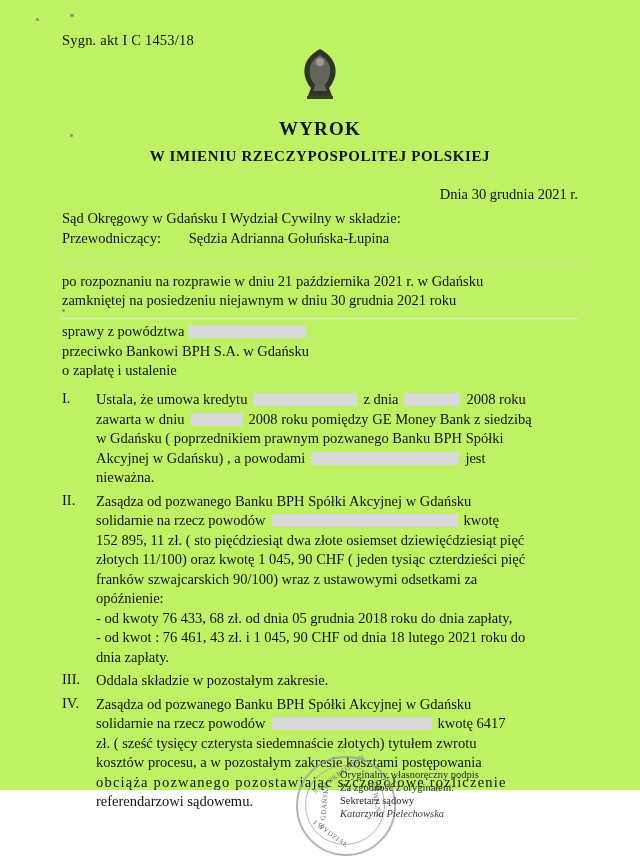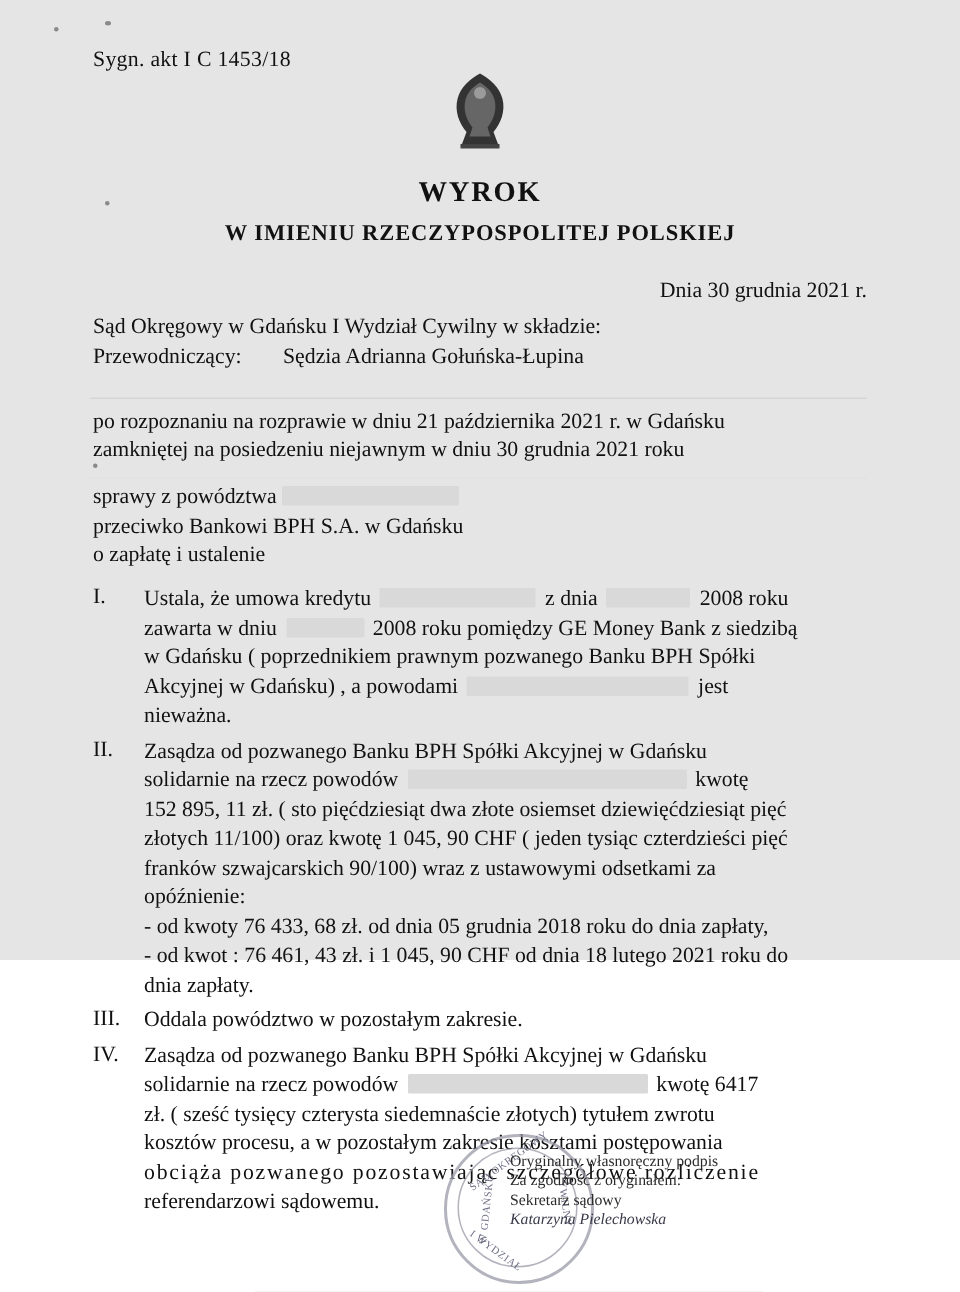--- a/index.html
+++ b/index.html
@@ -11,22 +11,22 @@
     height: 861px;
     background: #ffffff;
     font-family: "Liberation Serif", serif;
     color: #111111;
     position: relative;
     overflow: hidden;
   }
   .page {
     position: relative;
     width: 640px;
-    height: 640px;
-    background: #e5e5e5;
+    height: 790px;
+    background: #bef264;
   }
   .speck {
     position: absolute;
     background: #8a8a8a;
     border-radius: 50%;
   }
   .speck.s1 { left: 36px; top: 18px; width: 3px; height: 3px; }
   .speck.s2 { left: 70px; top: 14px; width: 4px; height: 3px; }
   .speck.s3 { left: 70px; top: 134px; width: 3px; height: 3px; }
   .speck.s4 { left: 62px; top: 309px; width: 3px; height: 3px; }
@@ -299,21 +299,21 @@
         <span class="sub-line">opóźnienie:</span>
         <span class="sub-line">- od kwoty 76 433, 68 zł. od dnia 05 grudnia 2018 roku do dnia zapłaty,</span>
         <span class="sub-line">- od kwot : 76 461, 43 zł. i 1 045, 90 CHF od dnia 18 lutego 2021 roku do</span>
         <span class="sub-line">dnia zapłaty.</span>
       </div>
     </div>
 
     <div class="point">
       <div class="point-num">III.</div>
       <div class="point-body">
-        <span class="sub-line">Oddala powództwo w pozostałym zakresie.</span>
+        <span class="sub-line">Oddala składzie w pozostałym zakresie.</span>
       </div>
     </div>
 
     <div class="point">
       <div class="point-num">IV.</div>
       <div class="point-body">
         <span class="sub-line">Zasądza od pozwanego Banku BPH Spółki Akcyjnej w Gdańsku</span>
         <span class="sub-line">solidarnie na rzecz powodów<span class="redact" style="width:160px;margin:0 6px;"></span>kwotę 6417</span>
         <span class="sub-line">zł. ( sześć tysięcy czterysta siedemnaście złotych) tytułem zwrotu</span>
         <span class="sub-line">kosztów procesu, a w pozostałym zakresie kosztami postępowania</span>

